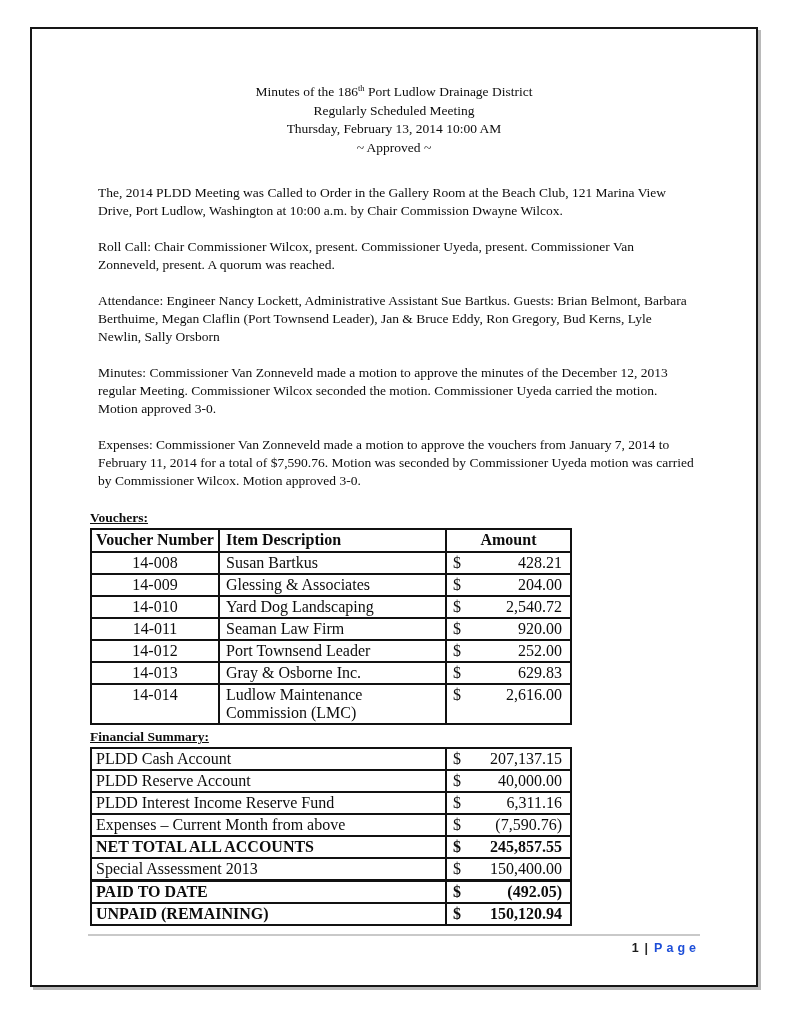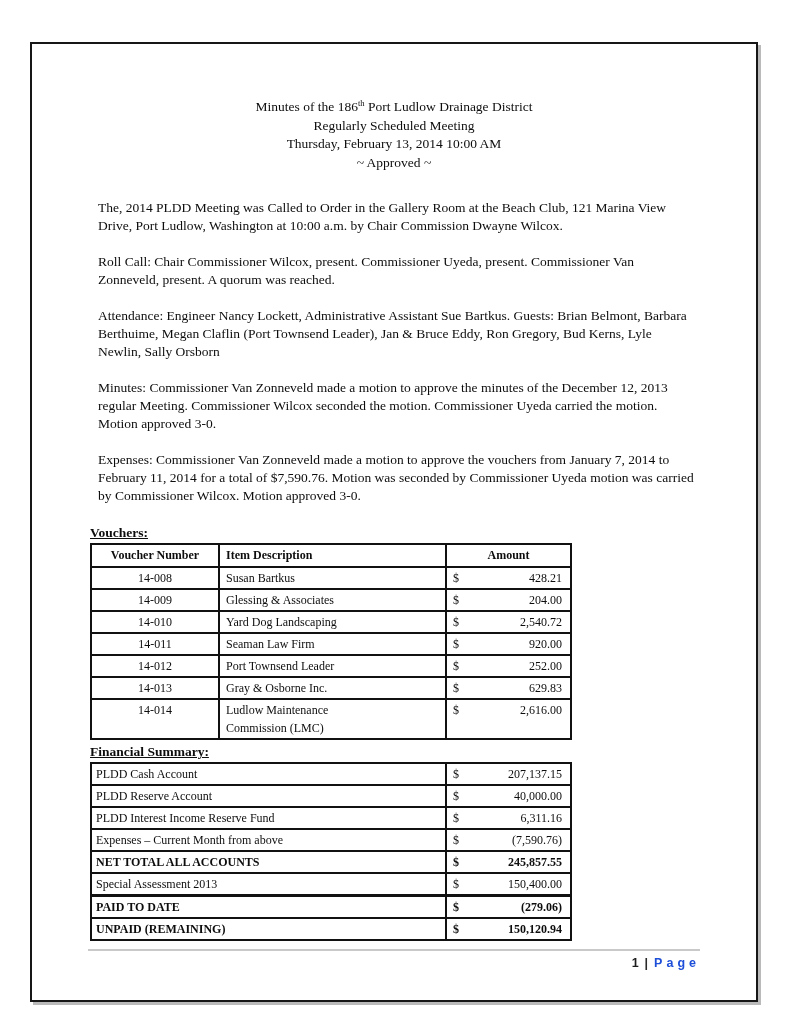--- a/index.html
+++ b/index.html
@@ -1,38 +1,38 @@
 <!DOCTYPE html>
 <html><head>
 <meta charset="utf-8">
 <style>
   * { margin:0; padding:0; box-sizing:border-box; }
   html,body { width:791px; height:1024px; background:#ffffff; }
   body { font-family:"Liberation Serif","DejaVu Serif",serif; color:#0d0d0d; position:relative; }
 
   .page-frame{
-    position:absolute; left:30px; top:42px; width:728px; height:960px;
+    position:absolute; left:30px; top:27px; width:728px; height:960px;
     background:#ffffff; border:2px solid #161616;
     box-shadow:3px 3px 0 rgba(130,130,130,.55);
   }
   .content{ padding:54px 58px 0 58px; }
 
   .doc-title{ text-align:center; font-size:13.5px; line-height:18.5px; }
   .doc-title sup{ font-size:8.5px; vertical-align:super; line-height:0; }
 
   .para{ font-size:13.5px; line-height:18px; margin-top:18px; text-align:left;margin-left:8px; }
   .para.first{ margin-top:27px; }
 
   .section-heading{
     font-size:13.5px; font-weight:bold; text-decoration:underline; margin-top:20px;
   }
 
   table{ border-collapse:collapse; width:480px; table-layout:fixed; }
   .vouchers-table{ margin-top:2px; }
-  td,th{ border:2px solid #111; font-size:12px; padding:1px 4px; vertical-align:top; line-height:18px;margin-left:10px; }
+  td,th{ border:2px solid #111; font-size:16px; padding:1px 4px; vertical-align:top; line-height:18px;margin-left:10px; }
 
   .vouchers-table th{ height:23px; font-weight:bold; }
   .col-number{ width:128px; }
   .col-desc{ width:227px; }
   .col-amount{ width:125px; }
   th.col-desc{ text-align:left; padding-left:6px; }
   td.num{ text-align:center; }
   td.desc{ text-align:left; padding-left:6px; white-space:pre-line; }
   td.amount{ padding:1px 8px 1px 6px; }
   .amount-wrap{ display:flex; justify-content:space-between; }
@@ -212,21 +212,21 @@
                 <span>$</span>
                 <span>150,400.00</span>
               </span>
             </td>
       </tr>
       <tr class="bold gap-top">
         <td class="label">PAID TO DATE</td>
         <td class="amount col-amount">
               <span class="amount-wrap">
                 <span>$</span>
-                <span>(279.06)</span>
+                <span>(492.05)</span>
               </span>
             </td>
       </tr>
       <tr class="bold">
         <td class="label">UNPAID (REMAINING)</td>
         <td class="amount col-amount">
               <span class="amount-wrap">
                 <span>$</span>
                 <span>150,120.94</span>
               </span>

